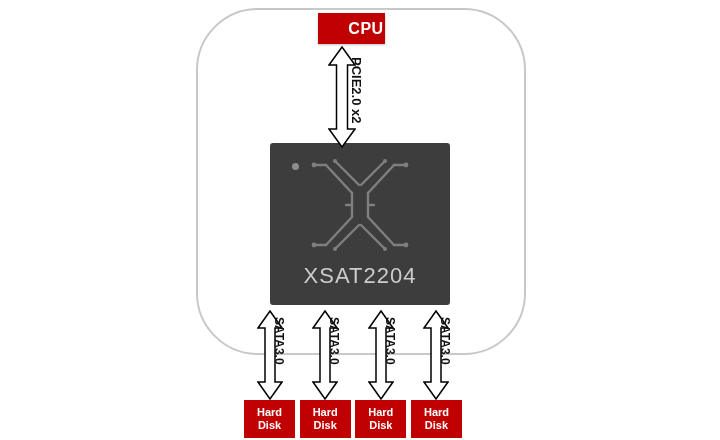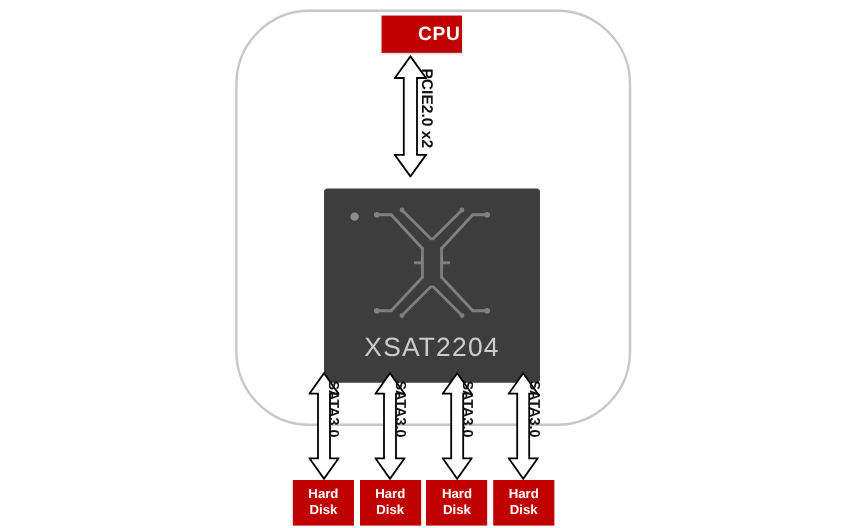--- a/index.html
+++ b/index.html
@@ -21,21 +21,21 @@
   .cpu-box span{color:#fff;font-weight:bold;font-size:16px;letter-spacing:.5px;margin-left:29px;}
   .arrow{position:absolute;z-index:4;}
   .arrow polygon{fill:#ffffff;stroke:#000000;stroke-width:1.5;}
   .vlabel{
     position:absolute;z-index:6;
     writing-mode:vertical-rl;text-orientation:mixed;
     font-weight:bold;color:#111;white-space:nowrap;
   }
   .pcie-label{left:349px;top:57px;font-size:13px;}
   .chip{
-    position:absolute;left:270px;top:157px;width:180px;height:162px;
+    position:absolute;left:270px;top:143px;width:180px;height:162px;
     background:var(--chip-dark,#3d3d3d);border-radius:3px;z-index:3;
   }
   .pin1-dot{
     position:absolute;left:22px;top:20px;width:7px;height:7px;border-radius:50%;
     background:#8d8d8d;
   }
   .chip-art{position:absolute;left:32px;top:14px;}
   .chip-name{
     position:absolute;left:0;right:0;bottom:16px;text-align:center;
     color:var(--chip-text,#cccccc);font-size:22px;letter-spacing:1px;

